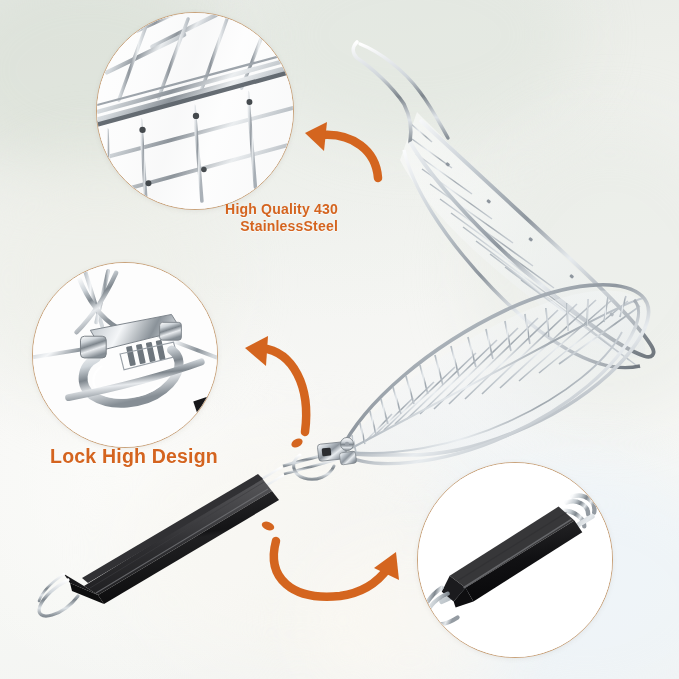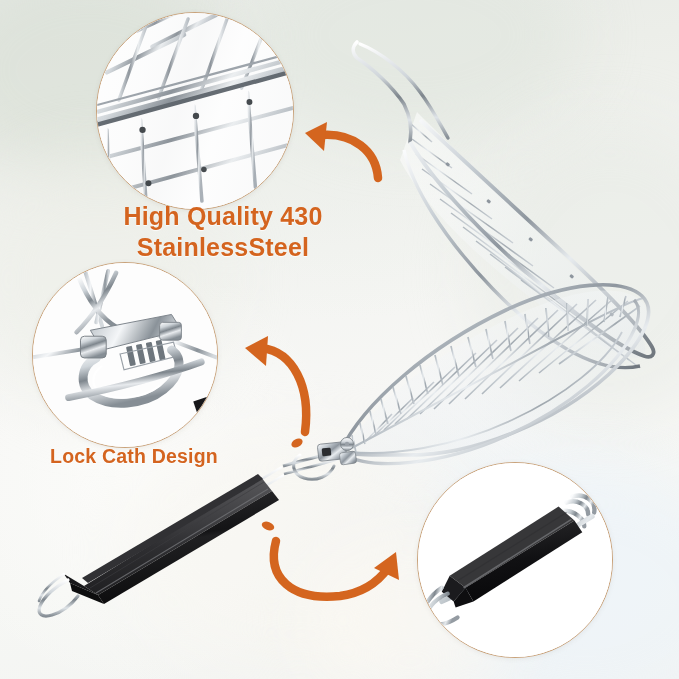--- a/index.html
+++ b/index.html
@@ -37,21 +37,21 @@
   
   .label{
     position:absolute;
     color:#d4641f;
     font-weight:bold;
     letter-spacing:0.2px;
     line-height:1.22;
     text-shadow:0 1px 1px rgba(255,255,255,0.85);
     white-space:pre-line;
   }
-  #label-steel{ left:108px; top:201px; width:230px; font-size:25px; text-align:center; }
+  #label-steel{ left:108px; top:201px; width:230px; font-size:14px; text-align:right; }
   #label-lock { left:34px;  top:445px; width:200px; font-size:19.5px; text-align:center; }
   #label-handle{ left:262px; top:617px; width:206px; font-size:19.5px; text-align:right; }
 </style>
 </head>
 <body>
 
 <div id="stage">
 
   <div class="bgblob" style="left:-60px; top:-40px; width:300px; height:220px; background:rgba(213,220,210,0.55);"></div>
   <div class="bgblob" style="left:250px; top:-70px; width:330px; height:210px; background:rgba(222,228,220,0.5);"></div>
@@ -411,16 +411,16 @@
     <g>
       <path d="M276,541 C266,578 292,601 340,596 C362,593 378,582 388,568" stroke="#d4651f" stroke-width="8.5" fill="none" stroke-linecap="round"></path>
       <path d="M396,552 L399,580 L374,568 Z" fill="#d4651f"></path>
       <ellipse cx="268" cy="526" rx="6.5" ry="4" fill="#d4651f" transform="rotate(20 268 526)"></ellipse>
     </g>
   </svg>
 
   <div class="label" id="label-steel">High Quality 430
 StainlessSteel</div>
 
-  <div class="label" id="label-lock">Lock Cath Design</div>
+  <div class="label" id="label-lock">Lock High Design</div>
 
 
 </div>
 
 </body></html>

